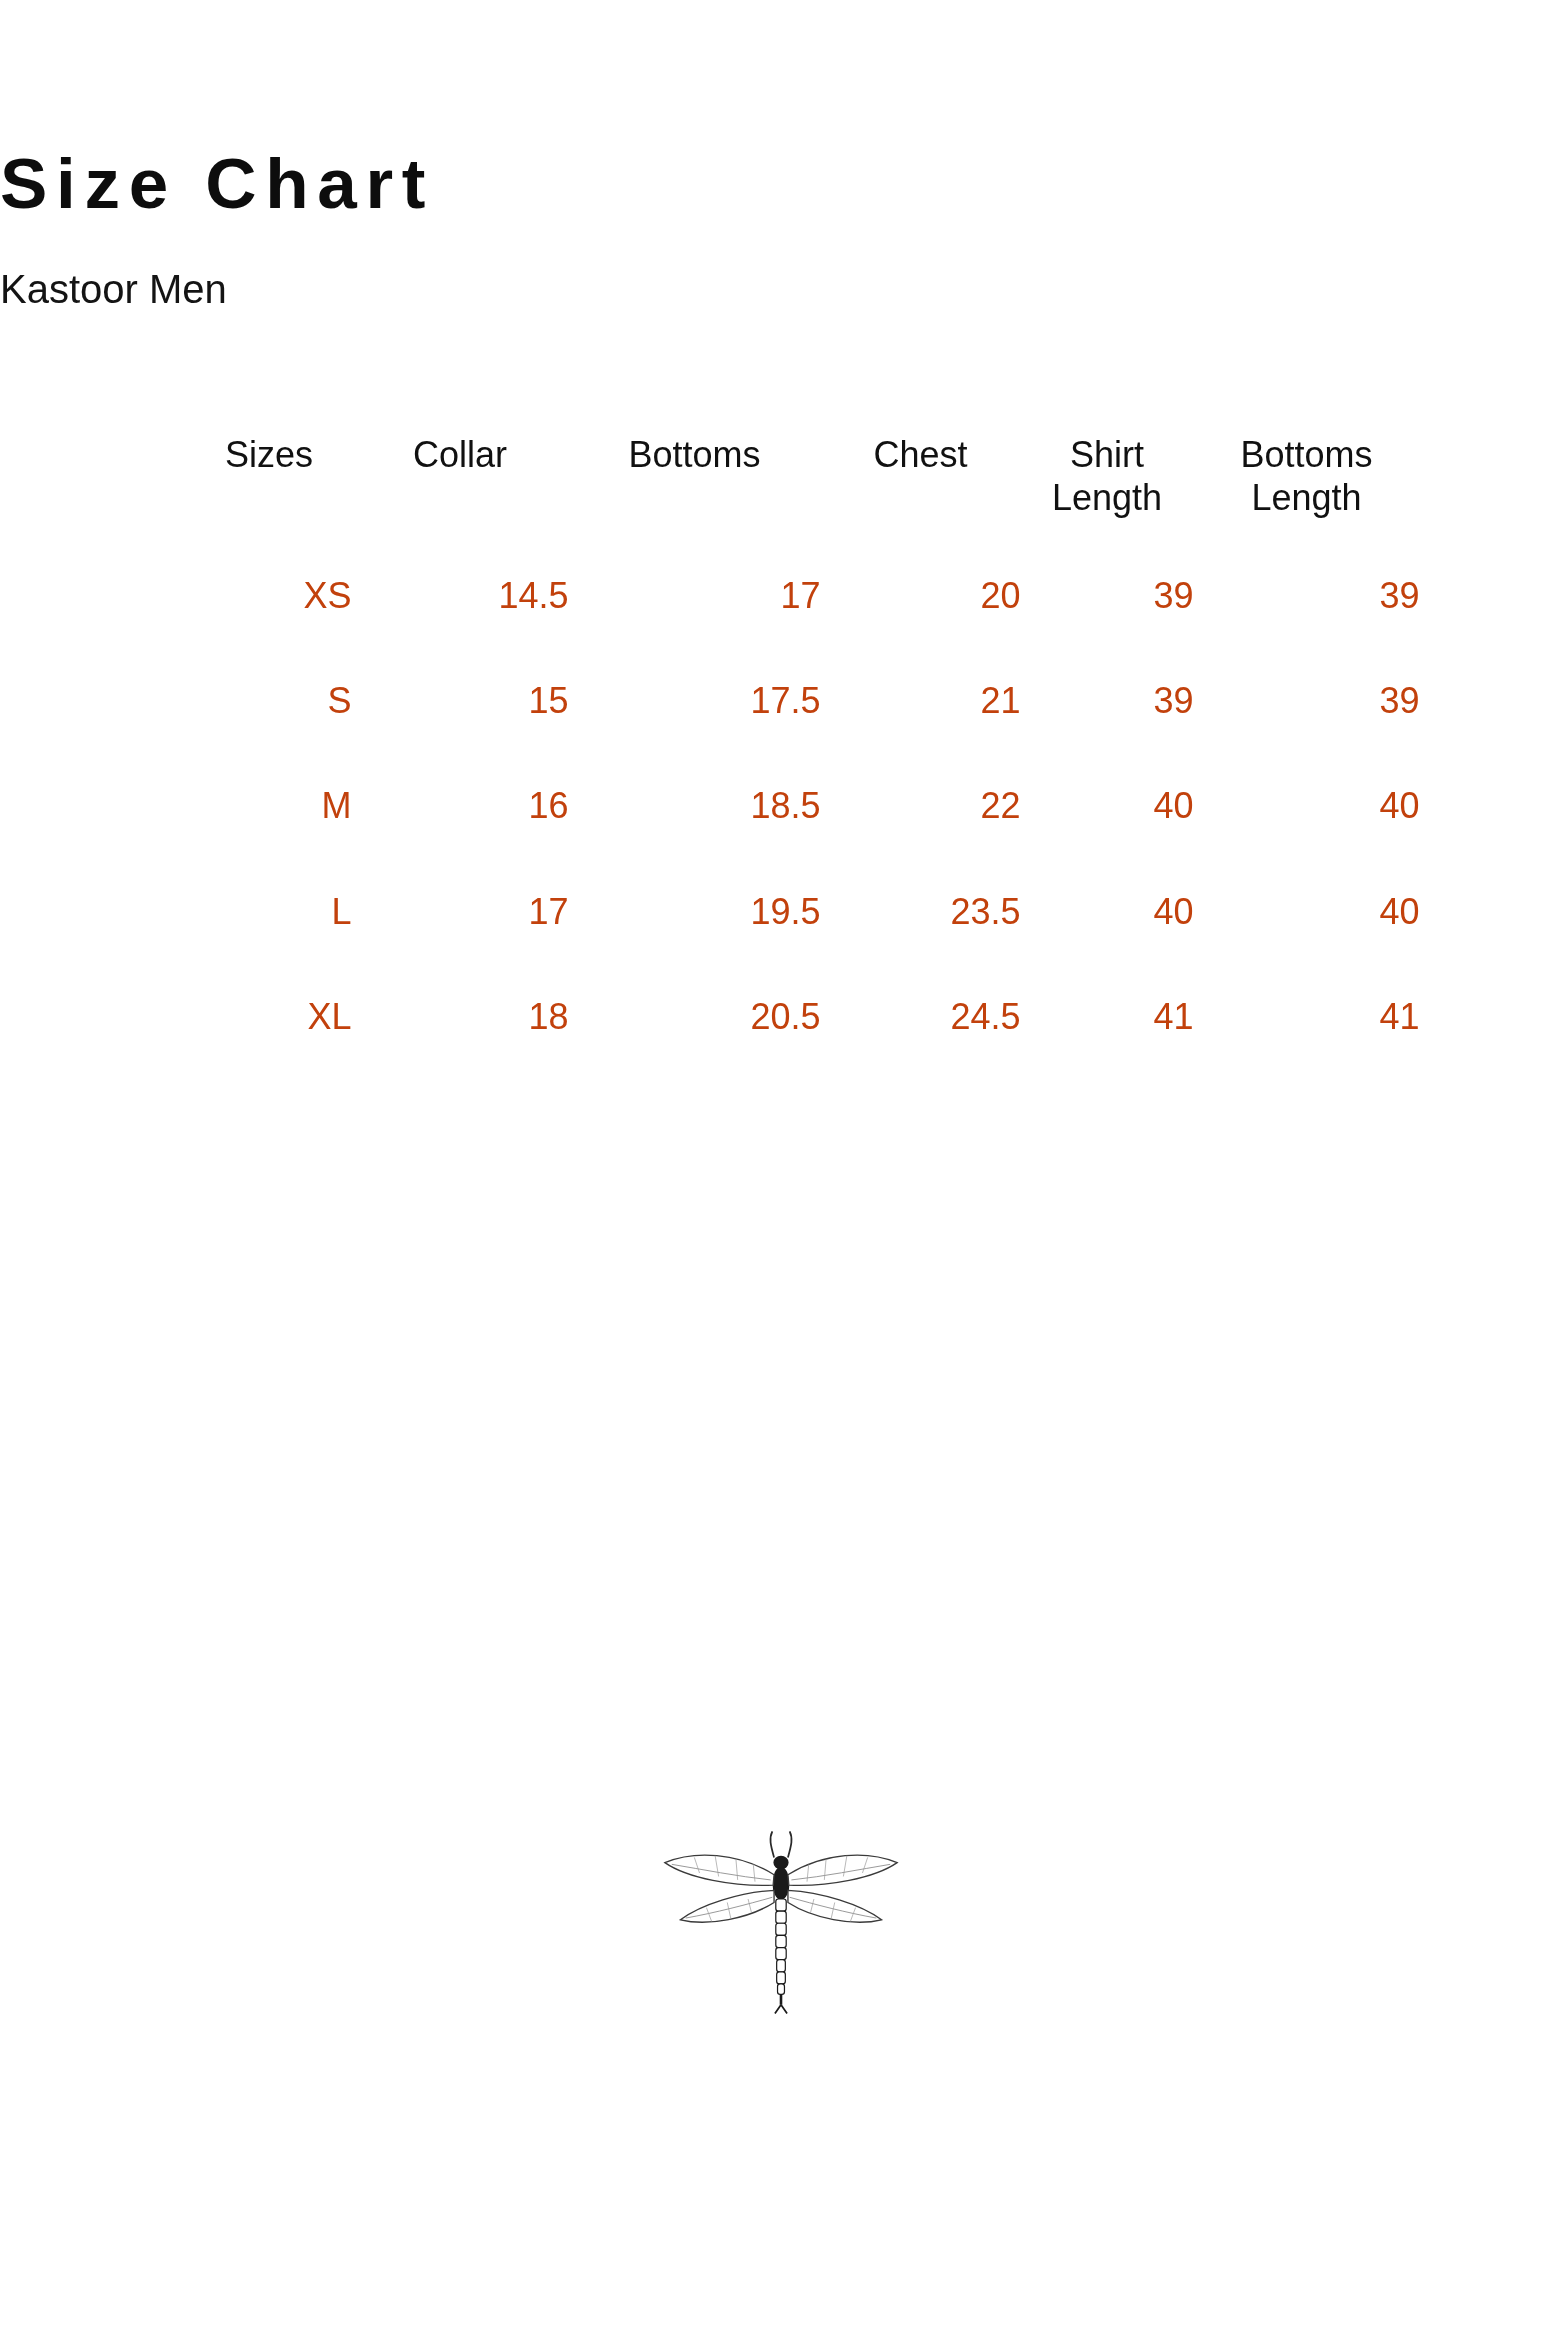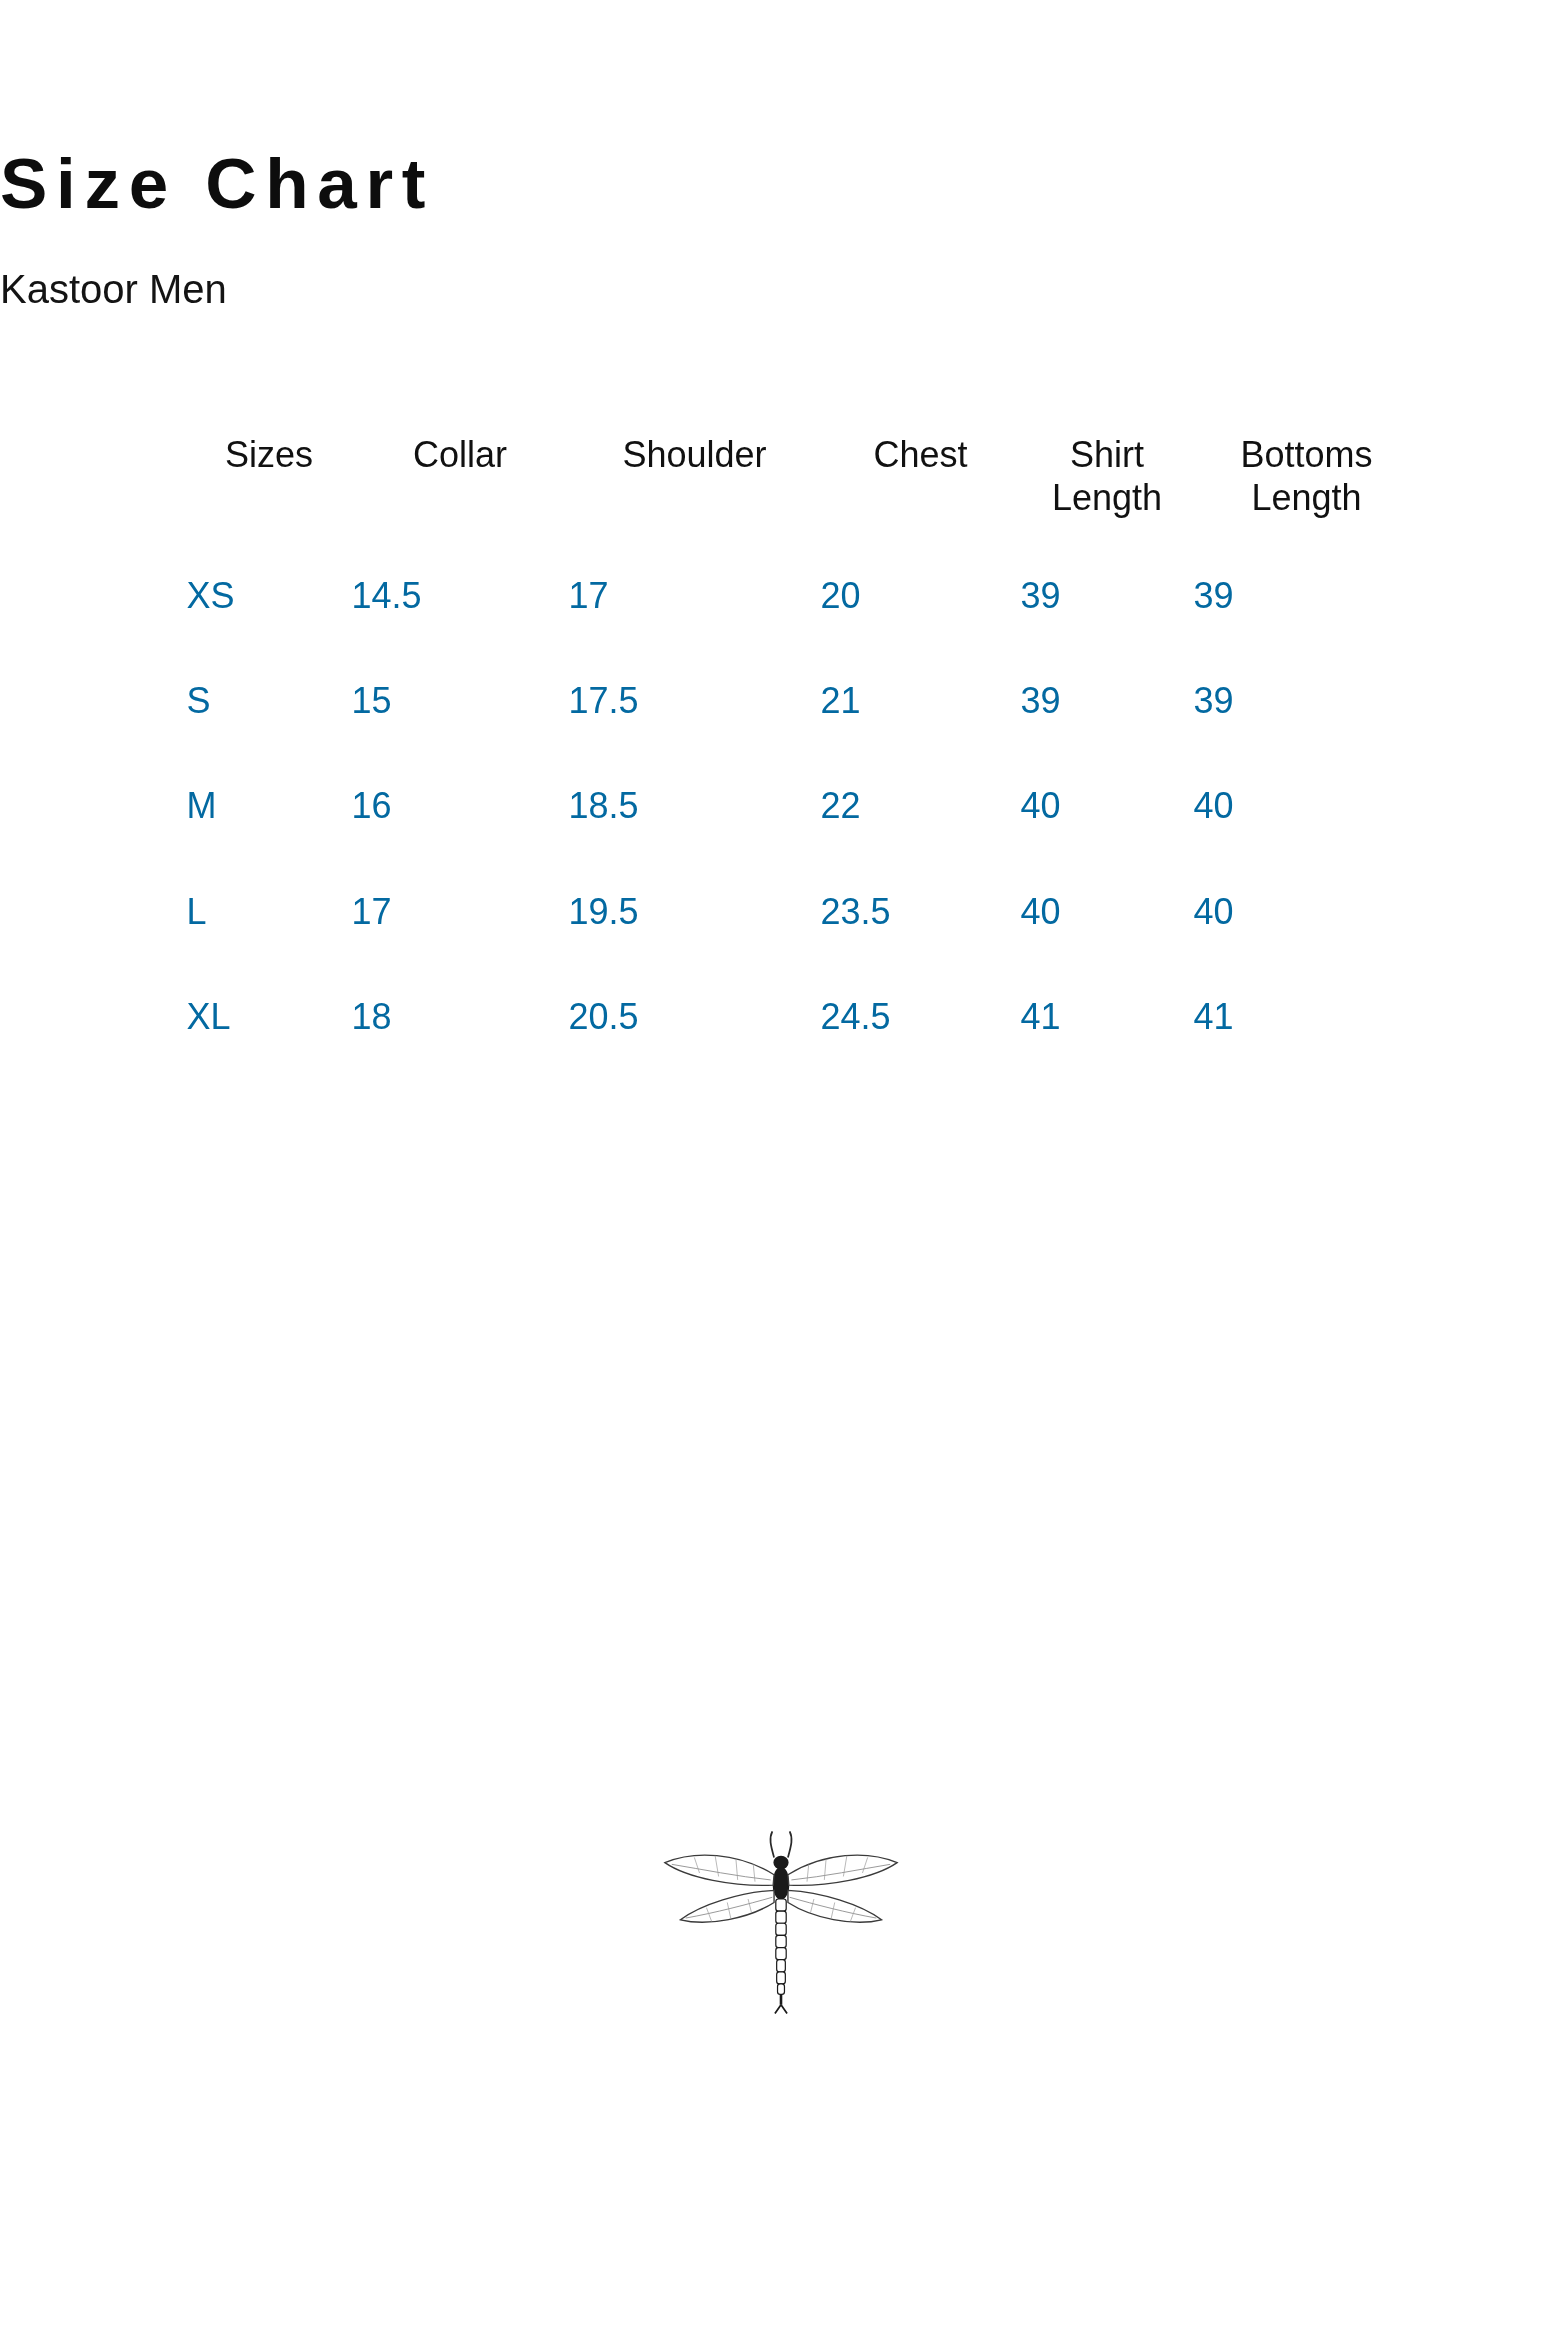--- a/index.html
+++ b/index.html
@@ -53,22 +53,22 @@
     font-weight: normal;
     color: #111111;
     padding: 0 0 22.6px 0;
     text-align: center;
     vertical-align: top;
     line-height: 1.22;
   }
   table.size-table td {
     font-size: 36px;
     font-weight: normal;
-    color: #0369a1;
-    text-align: left;
+    color: #c2410c;
+    text-align: right;
     padding: 31px 0;
     line-height: 1.2;
   }
   
   col.c0 { width: 165px; }
   col.c1 { width: 217px; }
   col.c2 { width: 252px; }
   col.c3 { width: 200px; }
   col.c4 { width: 173px; }
   col.c5 { width: 226px; }
@@ -100,21 +100,21 @@
           <col class="c1">
           <col class="c2">
           <col class="c3">
           <col class="c4">
           <col class="c5">
       </colgroup>
       <thead>
         <tr>
           <th>Sizes</th>
           <th>Collar</th>
-          <th>Shoulder</th>
+          <th>Bottoms</th>
           <th>Chest</th>
           <th>Shirt Length</th>
           <th>Bottoms Length</th>
         </tr>
       </thead>
       <tbody>
         <tr>
           <td>XS</td>
           <td>14.5</td>
           <td>17</td>

